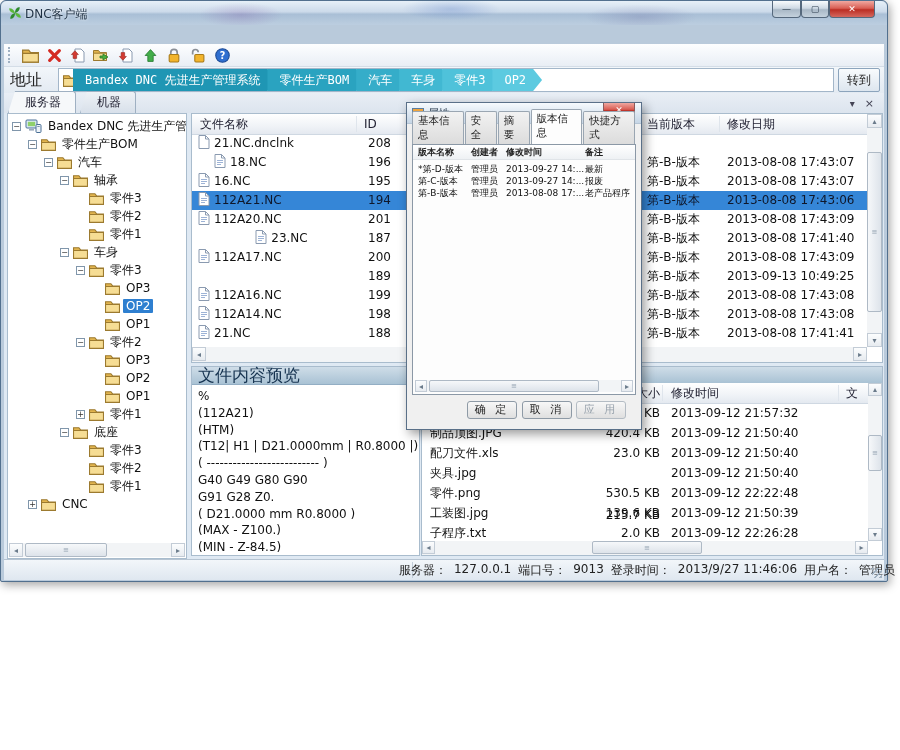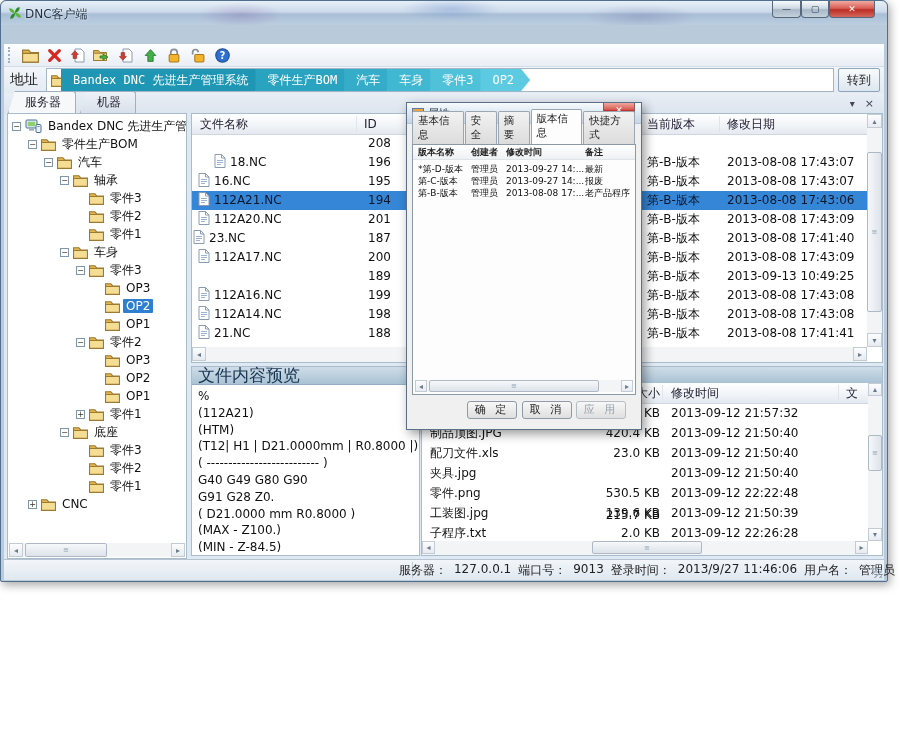--- a/index.html
+++ b/index.html
@@ -23,21 +23,21 @@
   
   #menubar{left:3px;top:24px;width:880px;height:19px;background:linear-gradient(#f8fafc,#eef2f7);
     border-bottom:1px solid #d9e1ea;display:flex;align-items:center;}
   .menu-item{font-size:12px;color:#222;padding:0 10px;height:100%;display:flex;align-items:center;}
   #toolbar{left:3px;top:43px;width:880px;height:23px;background:linear-gradient(#fdfeff,#e9eef5);
     border-bottom:1px solid #d4dde7;display:flex;align-items:center;padding-left:2px;box-sizing:border-box;}
   .tb-grip{width:4px;height:16px;border-left:2px dotted #9fb0c2;margin:0 4px 0 2px;}
   .tb-btn{width:24px;height:21px;display:flex;align-items:center;justify-content:center;border-radius:2px;}
   #addressbar{left:3px;top:66px;width:880px;height:26px;background:linear-gradient(#f2f6fa,#e3eaf2);
     display:flex;align-items:center;border-bottom:1px solid #c9d4e0;}
-  #address-label{font-size:14px;color:#222;padding:0 8px 0 6px;}
+  #address-label{font-size:16px;color:#222;padding:0 16px 0 6px;}
   #address-field{flex:1;height:22px;background:#fff;border:1px solid #a3b6c9;display:flex;align-items:stretch;overflow:hidden;}
   #crumb-folder{display:flex;align-items:center;padding:0 4px;}
   .crumb{display:flex;align-items:center;color:#fff;font-size:12px;
     font-family:"DejaVu Sans Mono","DejaVu Sans",sans-serif;
     padding:0 16px 0 12px;margin-left:-9px;
     clip-path:polygon(0 0,calc(100% - 9px) 0,100% 50%,calc(100% - 9px) 100%,0 100%);}
   .crumb:first-of-type{margin-left:0;}
   #go-btn{width:40px;height:22px;margin:0 4px;border:1px solid #8ca4bc;border-radius:2px;
     background:linear-gradient(#f8fbfd,#dde6ef);font-size:12px;color:#222;
     display:flex;align-items:center;justify-content:center;}
@@ -490,20 +490,24 @@
           <span class="hdr-cell abs" style="left: 8px;">文件名称</span>
           <span class="hdr-cell abs" style="left: 172px;">ID</span>
           <span class="hdr-cell abs" style="left: 455px;">当前版本</span>
           <span class="hdr-cell abs" style="left: 535px;">修改日期</span>
           <span class="hdr-line abs" style="left: 164px;"></span>
           <span class="hdr-line abs" style="left: 224px;"></span>
           <span class="hdr-line abs" style="left: 527px;"></span>
         </div>
       <div id="lv-rows" class="abs">
           <div class="lv-row">
+            <span class="cell" style="left: 6px; width: 155px;"><span style="vertical-align:-2px;margin-right:4px;"><svg width="12" height="14" viewBox="0 0 12 14">
+                  <path d="M1 .5h6.5L11 4v9.5H1z" fill="#fff" stroke="#8a9ab0"></path>
+                  <path d="M7.5 .5V4H11" fill="none" stroke="#8a9ab0"></path>
+                </svg></span><span>21.NC.dnclnk</span></span>
             <span class="cell" style="left: 176px;">208</span>
             <span class="cell" style="left: 455px;"></span>
             <span class="cell" style="left: 535px;"></span>
           </div>
           <div class="lv-row">
             <span class="cell" style="left: 22px; width: 155px;"><span style="vertical-align:-2px;margin-right:4px;"><svg width="12" height="14" viewBox="0 0 12 14">
                   <path d="M1 .5h6.5L11 4v9.5H1z" fill="#fff" stroke="#8a9ab0"></path>
                   <path d="M7.5 .5V4H11" fill="none" stroke="#8a9ab0"></path>
                   <path d="M3 6.5h6M3 8.5h6M3 10.5h4" stroke="#9db3d6" stroke-width="1"></path>
                 </svg></span><span>18.NC</span></span>
@@ -535,21 +539,21 @@
             <span class="cell" style="left: 6px; width: 155px;"><span style="vertical-align:-2px;margin-right:4px;"><svg width="12" height="14" viewBox="0 0 12 14">
                   <path d="M1 .5h6.5L11 4v9.5H1z" fill="#fff" stroke="#8a9ab0"></path>
                   <path d="M7.5 .5V4H11" fill="none" stroke="#8a9ab0"></path>
                   <path d="M3 6.5h6M3 8.5h6M3 10.5h4" stroke="#9db3d6" stroke-width="1"></path>
                 </svg></span><span>112A20.NC</span></span>
             <span class="cell" style="left: 176px;">201</span>
             <span class="cell" style="left: 455px;">第-B-版本</span>
             <span class="cell" style="left: 535px;">2013-08-08 17:43:09</span>
           </div>
           <div class="lv-row">
-            <span class="cell" style="left: 1px; width: 155px;"><span style="vertical-align:-2px;margin-right:4px;"><svg width="12" height="14" viewBox="0 0 12 14">
+            <span class="cell" style="left: 12px; width: 155px; text-align: center;"><span style="vertical-align:-2px;margin-right:4px;"><svg width="12" height="14" viewBox="0 0 12 14">
                   <path d="M1 .5h6.5L11 4v9.5H1z" fill="#fff" stroke="#8a9ab0"></path>
                   <path d="M7.5 .5V4H11" fill="none" stroke="#8a9ab0"></path>
                   <path d="M3 6.5h6M3 8.5h6M3 10.5h4" stroke="#9db3d6" stroke-width="1"></path>
                 </svg></span><span>23.NC</span></span>
             <span class="cell" style="left: 176px;">187</span>
             <span class="cell" style="left: 455px;">第-B-版本</span>
             <span class="cell" style="left: 535px;">2013-08-08 17:41:40</span>
           </div>
           <div class="lv-row">
             <span class="cell" style="left: 6px; width: 155px;"><span style="vertical-align:-2px;margin-right:4px;"><svg width="12" height="14" viewBox="0 0 12 14">

